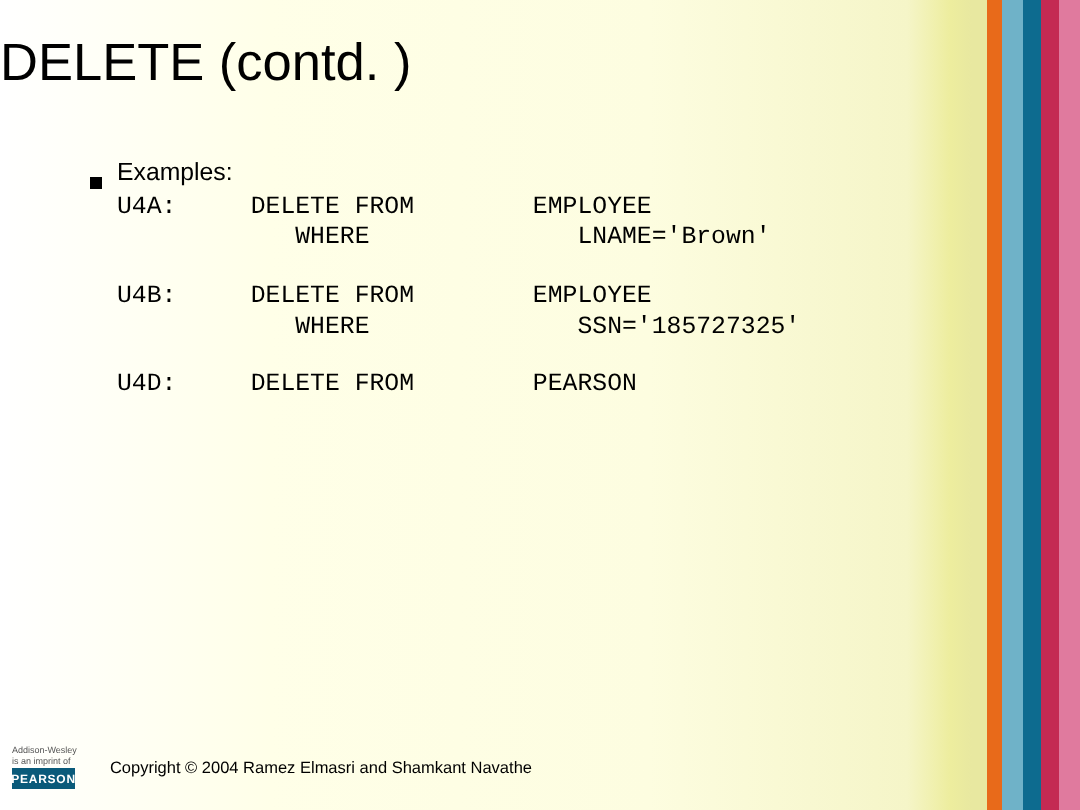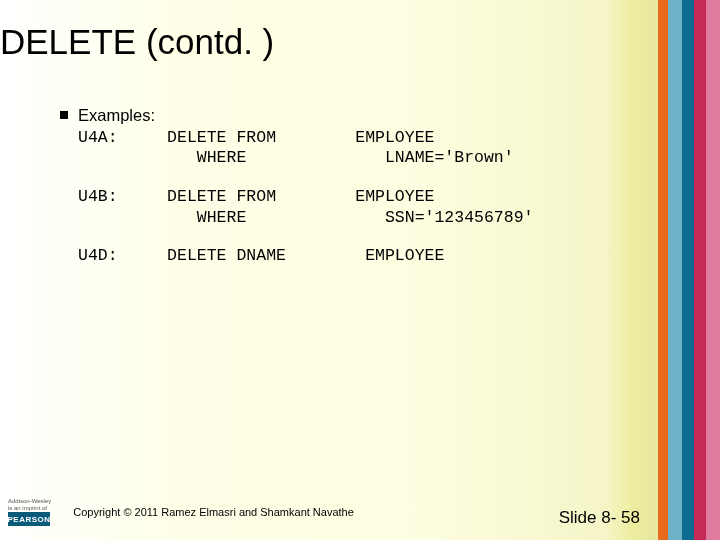--- a/index.html
+++ b/index.html
@@ -47,21 +47,21 @@
     position: absolute;
     top: 105px;
     left: 60px;
     width: 560px;
     color: #000;
     font-size: 16.5px;
     line-height: 1.25;
   }
   .bullet-row {
     display: flex;
-    align-items: flex-start;
+    align-items: flex-end;
     margin-bottom: 2px;
   }
   .bullet {
     width: 8px;
     height: 8px;
     background: #000;
     margin-top: 6px;
     margin-right: 10px;
     flex: 0 0 auto;
   }
@@ -131,28 +131,27 @@
   <div class="title">DELETE (contd. )</div>
 
   <div class="content">
     <div class="bullet-row">
       <div class="bullet"></div>
       <div>Examples:</div>
     </div>
     <div class="examples-body">U4A:     DELETE FROM        EMPLOYEE
             WHERE              LNAME='Brown'</div>
     <div class="examples-body block">U4B:     DELETE FROM        EMPLOYEE
-            WHERE              SSN='123456789'</div>
-    <div class="examples-body block">U4D:     DELETE DNAME        EMPLOYEE</div>
+            WHERE              SSN='185727325'</div>
+    <div class="examples-body block">U4D:     DELETE FROM        PEARSON</div>
   </div>
 
   <div class="footer">
     <div class="pearson-badge">
       <div class="aw-label">Addison-Wesley</div>
       <div class="aw-label">is an imprint of</div>
       <div class="p-box">PEARSON</div>
     </div>
-    <div class="copyright">Copyright © 2011 Ramez Elmasri and Shamkant Navathe</div>
+    <div class="copyright">Copyright © 2004 Ramez Elmasri and Shamkant Navathe</div>
   </div>
 
-  <div class="slide-num">Slide 8- 58</div>
 
 </div>
 
 </body></html>

